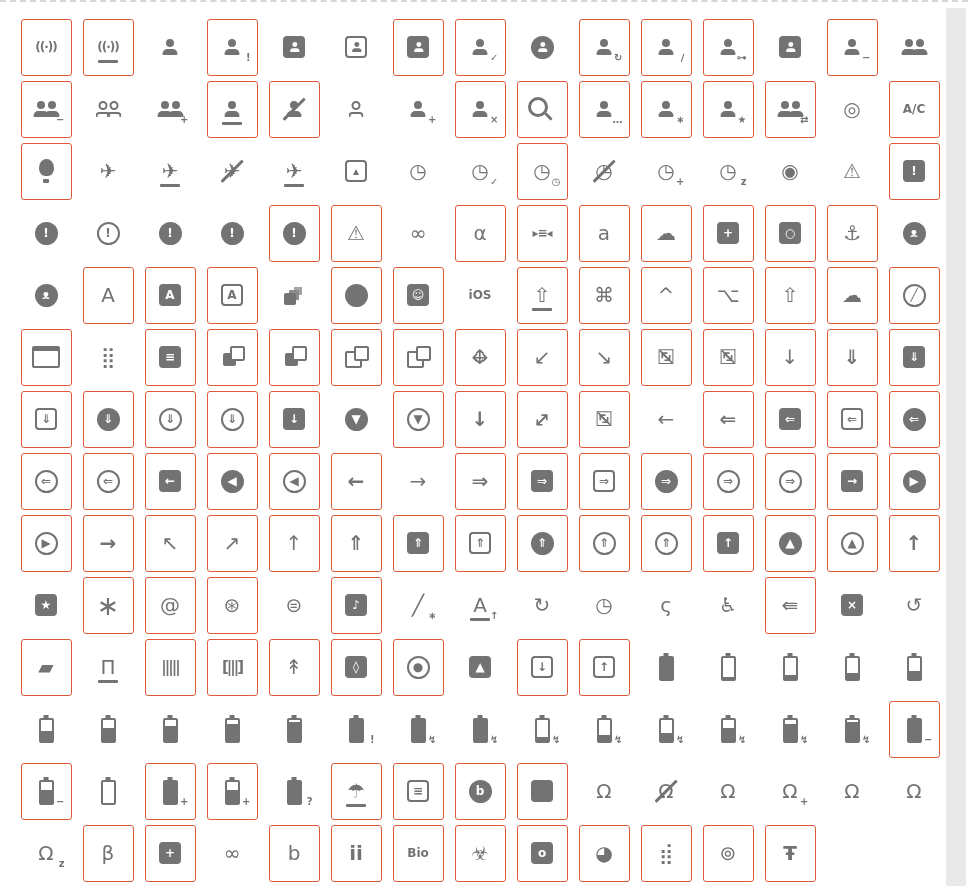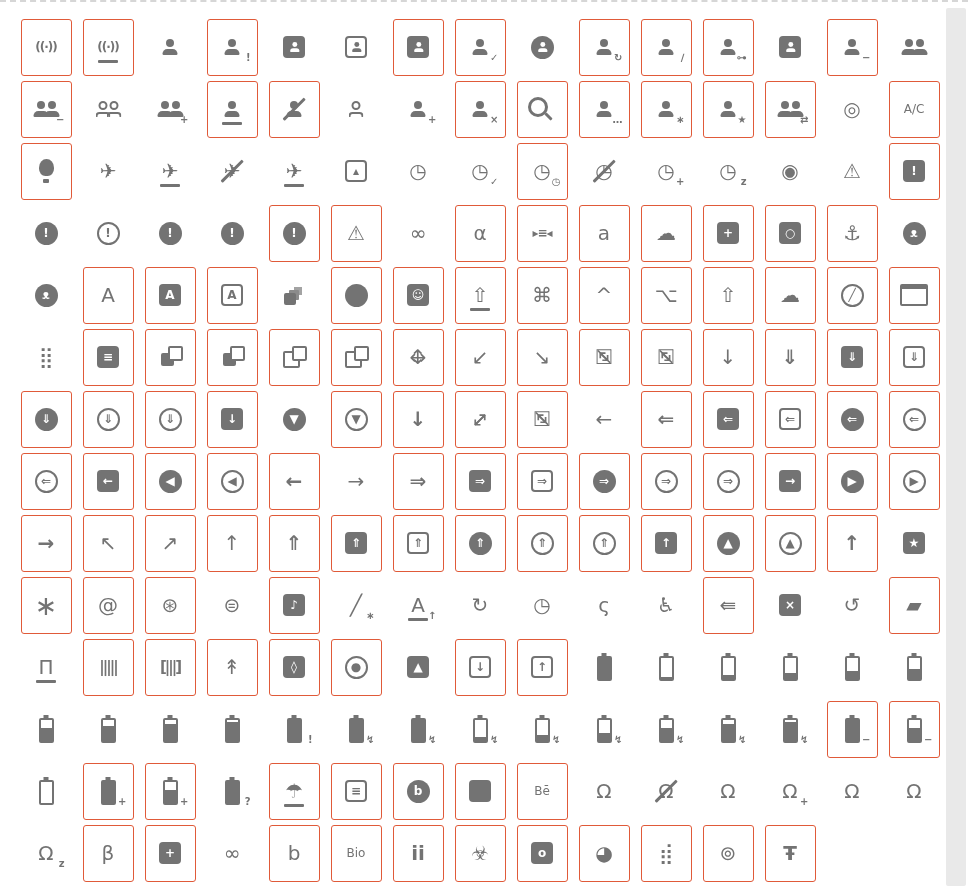--- a/index.html
+++ b/index.html
@@ -5,21 +5,21 @@
   html,body{margin:0;padding:0;background:#fff;}
   body{width:968px;height:886px;overflow:hidden;position:relative;font-family:"DejaVu Sans",sans-serif;}
   .top-dash{position:absolute;top:0;left:0;width:100%;height:0;border-top:2px dashed #d6d6d6;}
   .scroll-track{position:absolute;top:8px;right:2px;width:20px;height:878px;background:#e9e9e9;border-radius:2px;}
   .grid{position:absolute;left:15px;top:16px;display:grid;grid-template-columns:repeat(15,62px);grid-auto-rows:62px;}
   .cell{width:62px;height:62px;display:flex;align-items:center;justify-content:center;}
   .frame{width:49px;height:55px;display:flex;align-items:center;justify-content:center;border:1px solid transparent;border-radius:3px;position:relative;}
   .frame.hl{border-color:#e05a39;}
   .glyph{font-size:20px;line-height:1;color:#737373;}
   .small{font-size:12px;letter-spacing:-1px;font-weight:bold;}
-  .small2{font-size:12px;font-weight:normal;}
+  .small2{font-size:12px;font-weight:bold;}
   .big{font-size:27px;}
   .thick{font-weight:bold;}
   .bc{font-size:15px;letter-spacing:-2px;font-weight:bold;}
   
   .cfill,.cout,.bfill,.bout{display:flex;align-items:center;justify-content:center;font-size:12px;font-weight:bold;line-height:1;position:relative;}
   .cfill{width:23px;height:23px;border-radius:50%;background:#737373;color:#fff;}
   .cout{width:19px;height:19px;border-radius:50%;border:2px solid #737373;color:#737373;}
   .bfill{width:22px;height:22px;border-radius:4px;background:#737373;color:#fff;}
   .bout{width:18px;height:18px;border-radius:4px;border:2px solid #737373;color:#737373;}
   
@@ -437,20 +437,25 @@
       <div class="frame hl">
         <span class="cfill"></span>
       </div>
     </div>
     <div class="cell">
       <div class="frame hl">
         <span class="bfill">☺</span>
       </div>
     </div>
     <div class="cell">
+      <div class="frame">
+        <span class="glyph small2">iOS</span>
+      </div>
+    </div>
+    <div class="cell">
       <div class="frame hl">
         <span class="glyph">⇧</span>
         <span class="ub"></span>
       </div>
     </div>
     <div class="cell">
       <div class="frame hl">
         <span class="glyph">⌘</span>
       </div>
     </div>
@@ -1117,25 +1122,20 @@
       <div class="frame hl">
         <span class="cfill">b</span>
       </div>
     </div>
     <div class="cell">
       <div class="frame hl">
         <span class="bfill"></span>
       </div>
     </div>
     <div class="cell">
-      <div class="frame hl">
-        <span class="glyph small2">Bē</span>
-      </div>
-    </div>
-    <div class="cell">
       <div class="frame">
         <span class="glyph">Ω</span>
       </div>
     </div>
     <div class="cell">
       <div class="frame">
         <span class="glyph">Ω</span>
         <span class="sl"></span>
       </div>
     </div>
@@ -1181,26 +1181,26 @@
         <span class="glyph">∞</span>
       </div>
     </div>
     <div class="cell">
       <div class="frame hl">
         <span class="glyph">b</span>
       </div>
     </div>
     <div class="cell">
       <div class="frame hl">
+        <span class="glyph thick">ii</span>
+      </div>
+    </div>
+    <div class="cell">
+      <div class="frame hl">
         <span class="glyph small2">Bio</span>
-      </div>
-    </div>
-    <div class="cell">
-      <div class="frame hl">
-        <span class="glyph thick">ii</span>
       </div>
     </div>
     <div class="cell">
       <div class="frame hl">
         <span class="glyph">☣</span>
       </div>
     </div>
     <div class="cell">
       <div class="frame hl">
         <span class="bfill">o</span>

